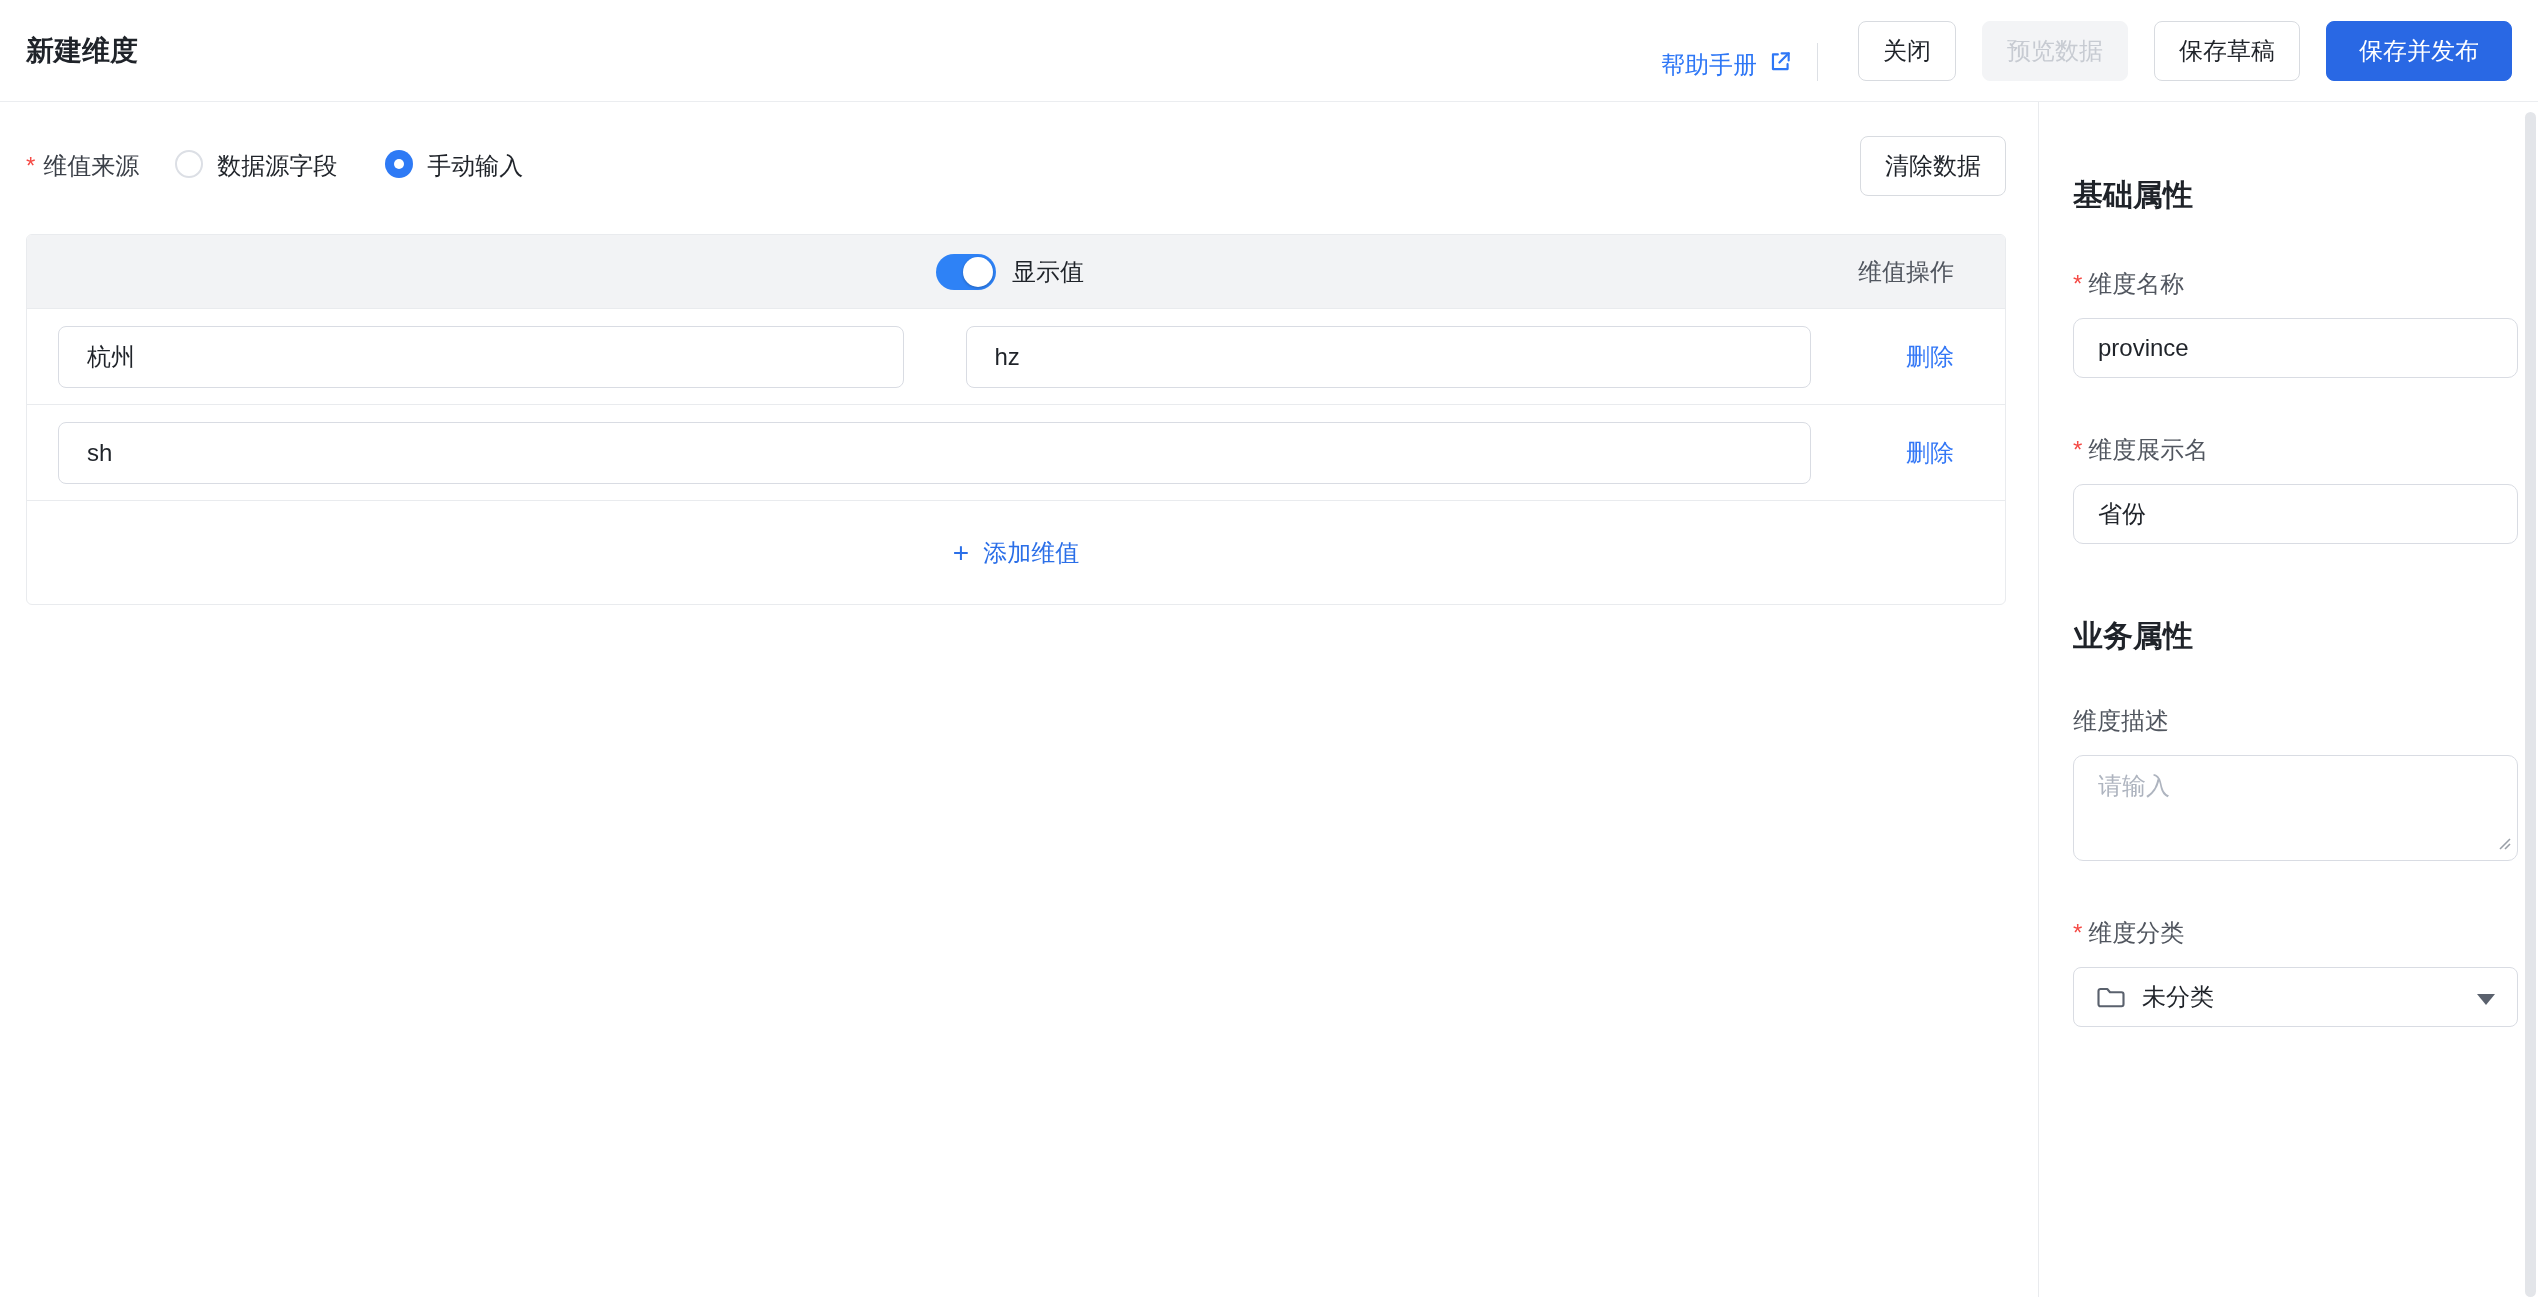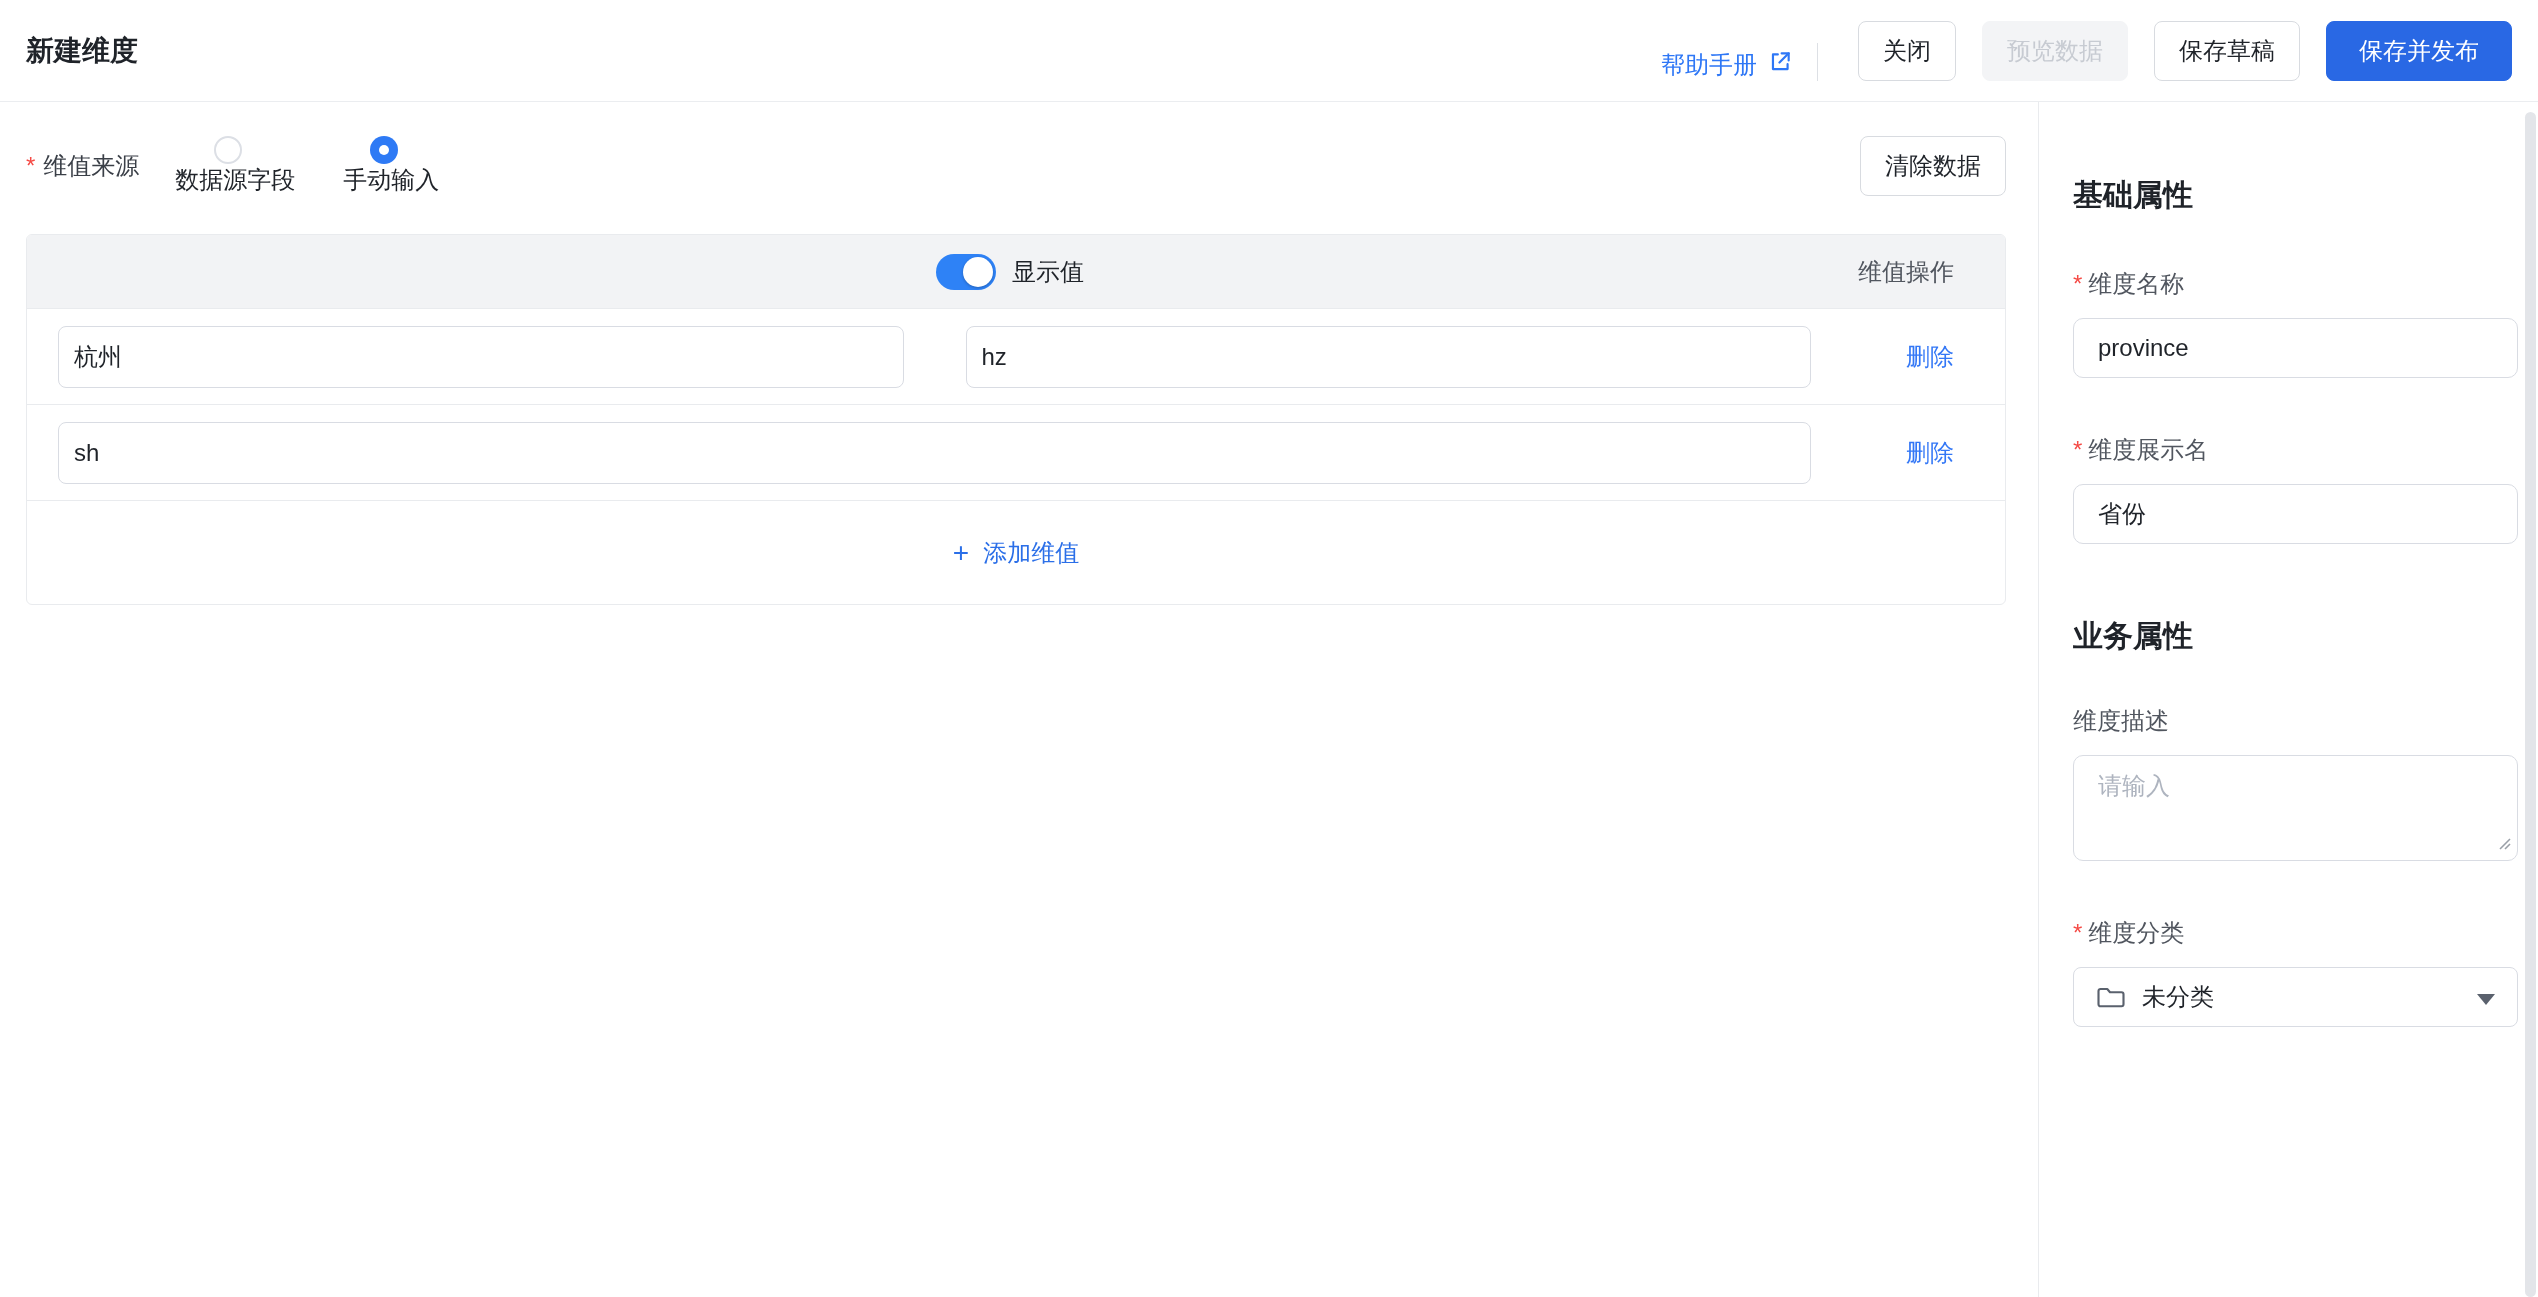--- a/index.html
+++ b/index.html
@@ -33,21 +33,21 @@
   
   .main { display: flex; height: 1195px; }
   .content { flex: 1; padding: 0 32px 0 26px; }
   .sidebar { width: 500px; border-left: 1px solid #e9ebee; padding: 0 20px 0 34px; }
 
   
   .source-row { margin-top: 34px; height: 60px; display: flex; align-items: center; justify-content: space-between; }
   .source-left { display: flex; align-items: center; font-size: 24px; }
   .req { color: #f54a45; margin-right: 8px; font-size: 24px; }
   .source-label { color: #3a3f47; margin-right: 36px; }
-  .radio-item { display: flex; align-items: center; margin-right: 48px; cursor: pointer; flex-direction: column; }
+  .radio-item { display: flex; align-items: flex-start; margin-right: 48px; cursor: pointer; }
   .radio-circle { width: 28px; height: 28px; border-radius: 50%; background: #fff; border: 2px solid #dcdfe5; margin-right: 14px; }
   .radio-circle.on { border: none; background: #2e7af5; position: relative; }
   .radio-circle.on::after {
     content: ""; position: absolute; width: 10px; height: 10px; border-radius: 50%;
     background: #fff; left: 9px; top: 9px;
   }
   .radio-label { color: #1f2329; }
   .btn.clear { margin-right: 0; border-color: #d8dbe0; }
 
   
@@ -59,21 +59,21 @@
   }
   .toggle-group { position: absolute; left: 909px; top: 0; height: 73px; display: flex; align-items: center; gap: 16px; }
   .toggle { width: 60px; height: 36px; border-radius: 18px; background: #2e82f6; position: relative; cursor: pointer; }
   .toggle-knob {
     width: 30px; height: 30px; border-radius: 50%; background: #fff; position: absolute;
     top: 3px; right: 3px; box-shadow: 0 1px 3px rgba(0,0,0,.25);
   }
   .toggle-label { color: #1f2329; font-size: 24px; }
   .vrow { height: 96px; border-top: 1px solid #e9ebee; display: flex; align-items: center; padding: 0 51px 0 31px; }
   .cell-input {
-    flex: 1; height: 62px; border: 1px solid #d9dce3; border-radius: 8px; padding: 0 15px;
+    flex: 1; height: 62px; border: 1px solid #d9dce3; border-radius: 8px; padding: 0 28px;
     font-size: 24px; color: #1f2329; font-family: inherit; background: #fff; outline: none; min-width: 0;
   }
   .cell-input + .cell-input { margin-left: 62px; }
   .row-action { width: 143px; text-align: right; flex: none; }
   .link-del { color: #3377f6; font-size: 24px; cursor: pointer; }
   .tfoot { height: 104px; border-top: 1px solid #e9ebee; display: flex; align-items: center; justify-content: center; }
   .add-btn { display: flex; align-items: center; gap: 14px; color: #2b6fe8; font-size: 24px; cursor: pointer; }
   .add-plus { font-size: 28px; line-height: 1; }
 
   

